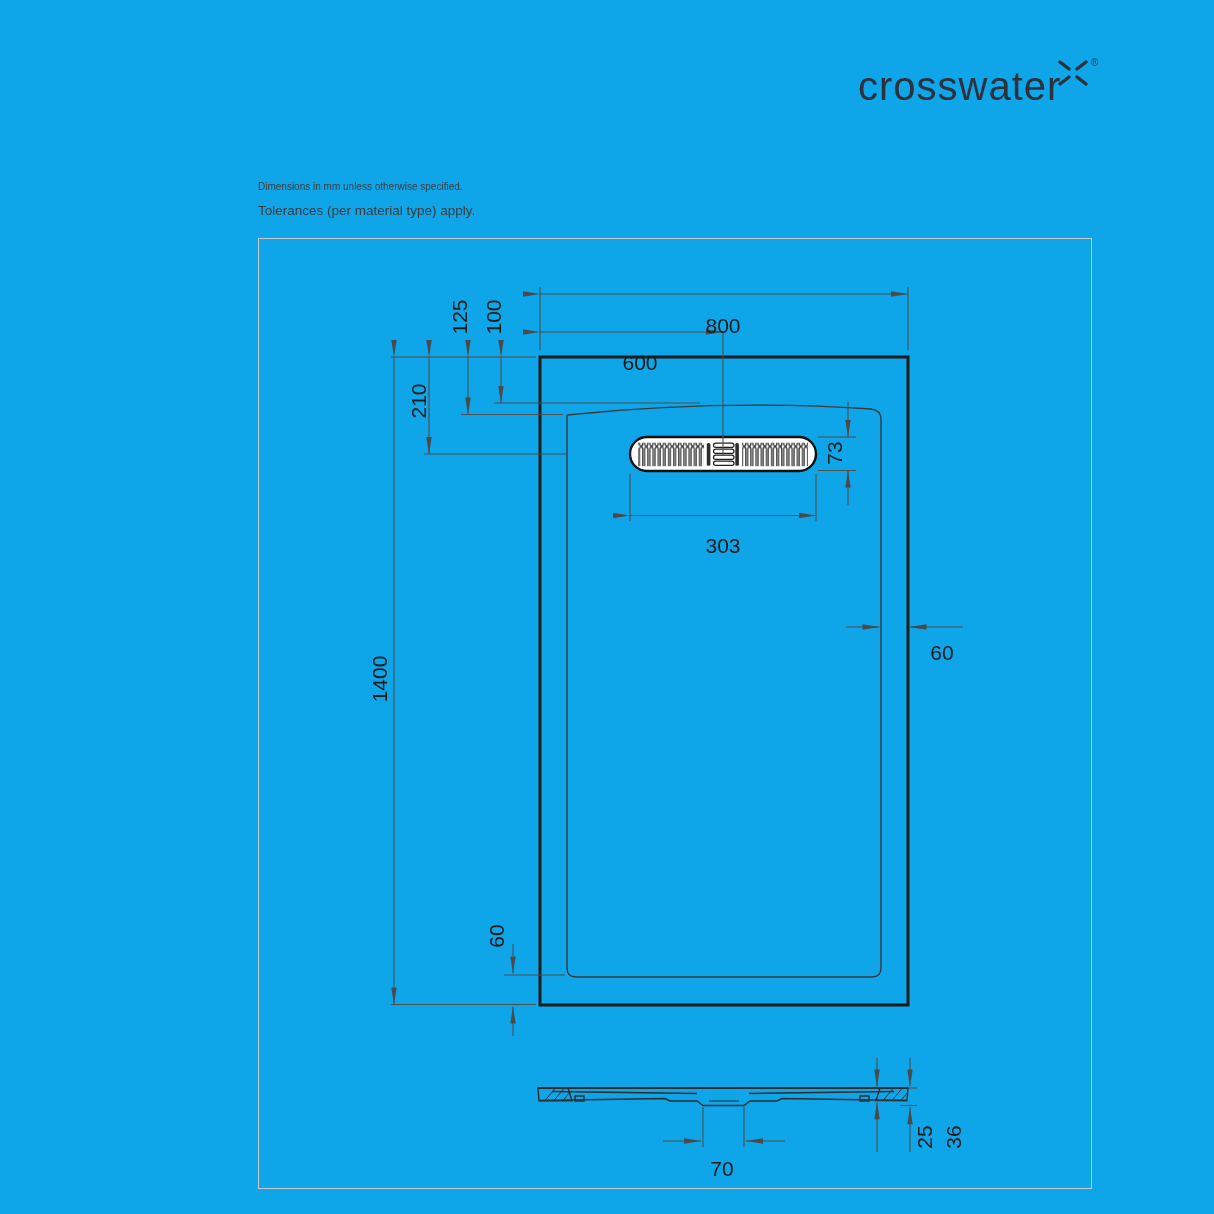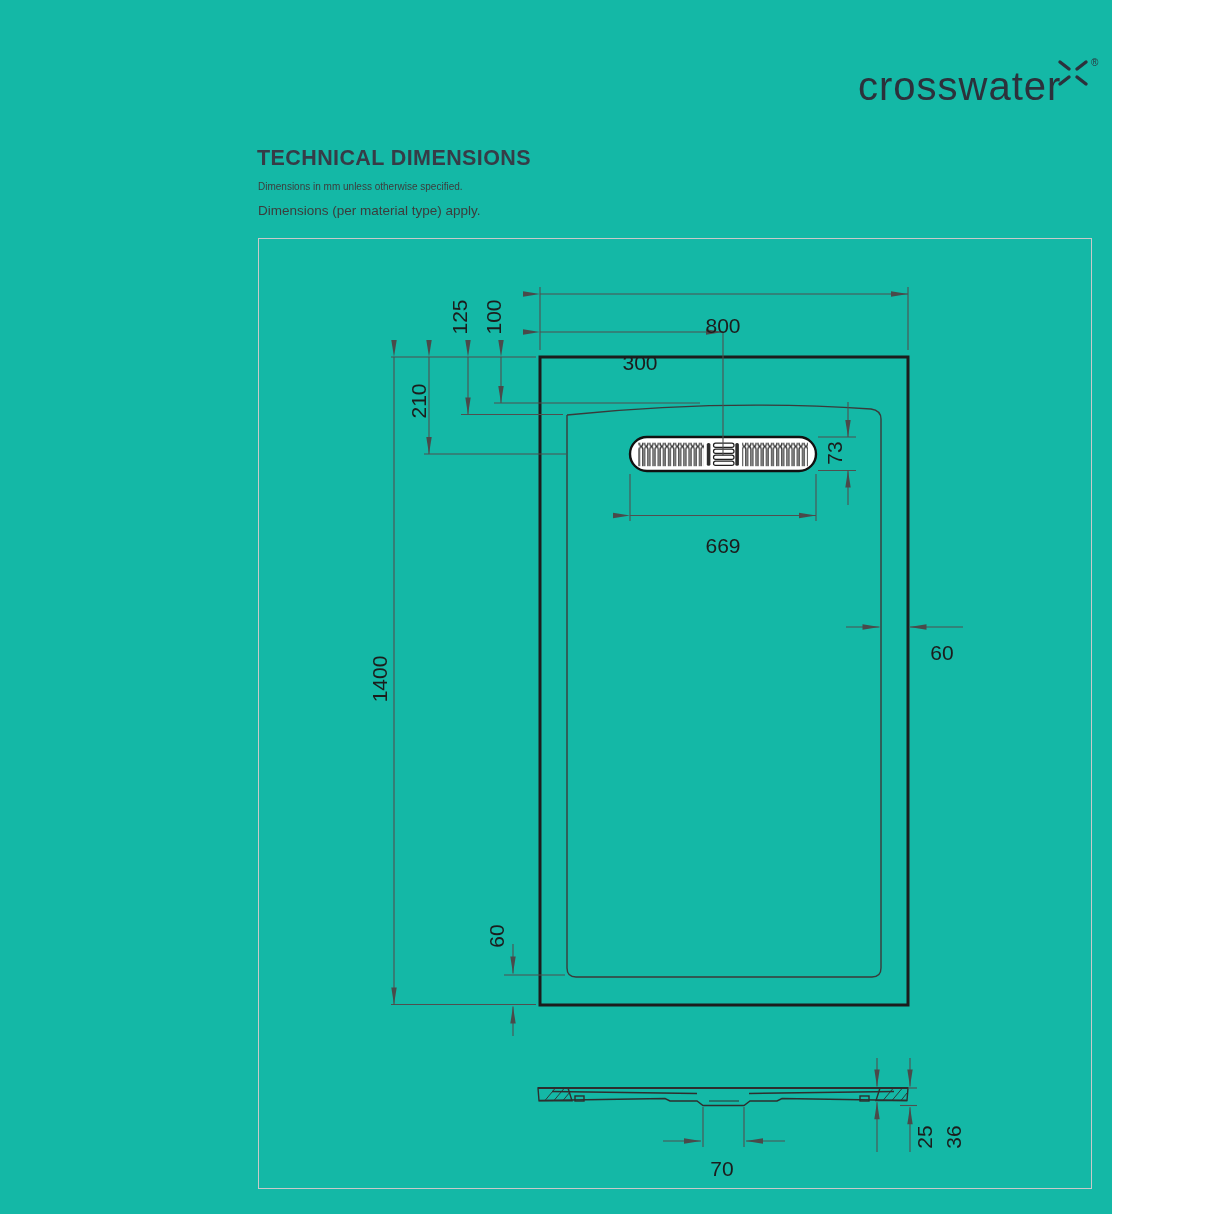--- a/index.html
+++ b/index.html
@@ -1,16 +1,16 @@
 <!DOCTYPE html>
 <html><head>
 <meta charset="utf-8">
 <style>
   html,body{margin:0;padding:0;background:#ffffff;}
-  #page{position:relative;width:1112px;height:1214px;background:#14b8a6;
+  #page{position:relative;width:1214px;height:1214px;background:#0ea5e9;
         font-family:"Liberation Sans", sans-serif;overflow:hidden;}
   
   .logo-text{position:absolute;left:858px;top:64px;font-size:40px;font-weight:400;
              color:#2c313b;letter-spacing:1px;}
   .logo-reg{position:absolute;left:1091px;top:57px;font-size:10px;color:#2c313b;}
   .title{position:absolute;left:257px;top:146px;font-size:21.5px;font-weight:700;
          color:#363c47;letter-spacing:0.4px;}
   .note1{position:absolute;left:258px;top:181px;font-size:10px;color:#3c3c3c;}
   .note2{position:absolute;left:258px;top:203px;font-size:13.5px;color:#3c3c3c;}
   
@@ -32,23 +32,22 @@
   <svg class="draw" style="left:1056px;top:56px;" width="34" height="34" viewBox="0 0 34 34">
     <g stroke="#2c313b" stroke-width="3.4" stroke-linecap="round" fill="none">
       <path d="M4,6 L13,13"></path>
         <path d="M30,6 L21,13"></path>
       <path d="M4,28 L13,21"></path>
         <path d="M30,28 L21,21"></path>
     </g>
   </svg>
   <div class="logo-reg">®</div>
 
-  <div class="title">TECHNICAL DIMENSIONS</div>
   <div class="note1">Dimensions in mm unless otherwise specified.</div>
-  <div class="note2">Dimensions (per material type) apply.</div>
+  <div class="note2">Tolerances (per material type) apply.</div>
 
   <div class="frame"></div>
 
   <svg class="draw" width="1214" height="1214" viewBox="0 0 1214 1214">
     <defs>
       <marker id="arr" markerUnits="userSpaceOnUse" markerWidth="18" markerHeight="7" refX="17.5" refY="3.5" orient="auto">
         <path d="M0.5,0.8 L17.5,3.5 L0.5,6.2 Z" fill="#4a4a4a"></path>
       </marker>
       <pattern id="slotpat" width="5.15" height="23.5" patternUnits="userSpaceOnUse">
         <rect x="0.9" y="0.6" width="3.3" height="22.3" rx="1.6" fill="none" stroke="#1a1a1a" stroke-width="1.1"></rect>
@@ -140,25 +139,25 @@
       <line x1="877" y1="1152" x2="877" y2="1102.3" marker-end="url(#arr)"></line>
 
       <line x1="908" y1="1088" x2="917" y2="1088"></line>
       <line x1="900" y1="1105.5" x2="917" y2="1105.5"></line>
       <line x1="910" y1="1058" x2="910" y2="1086.5" marker-end="url(#arr)"></line>
       <line x1="910" y1="1152" x2="910" y2="1107.3" marker-end="url(#arr)"></line>
     </g>
   </svg>
 
   <div class="hlabel" style="left:723px;top:283px;">800</div>
-  <div class="hlabel" style="left:640px;top:320px;">300</div>
+  <div class="hlabel" style="left:640px;top:320px;">600</div>
   <div class="vlabel" style="left:459px;top:317px;">125</div>
   <div class="vlabel" style="left:493px;top:317px;">100</div>
   <div class="vlabel" style="left:418px;top:401px;">210</div>
   <div class="vlabel" style="left:379px;top:679px;">1400</div>
   <div class="vlabel" style="left:834px;top:453px;">73</div>
-  <div class="hlabel" style="left:723px;top:503px;">669</div>
+  <div class="hlabel" style="left:723px;top:503px;">303</div>
   <div class="hlabel" style="left:942px;top:610px;">60</div>
   <div class="vlabel" style="left:496px;top:936px;">60</div>
   <div class="hlabel" style="left:722px;top:1126px;">70</div>
   <div class="vlabel" style="left:924px;top:1137px;">25</div>
   <div class="vlabel" style="left:953px;top:1137px;">36</div>
 </div>
 
 </body></html>

